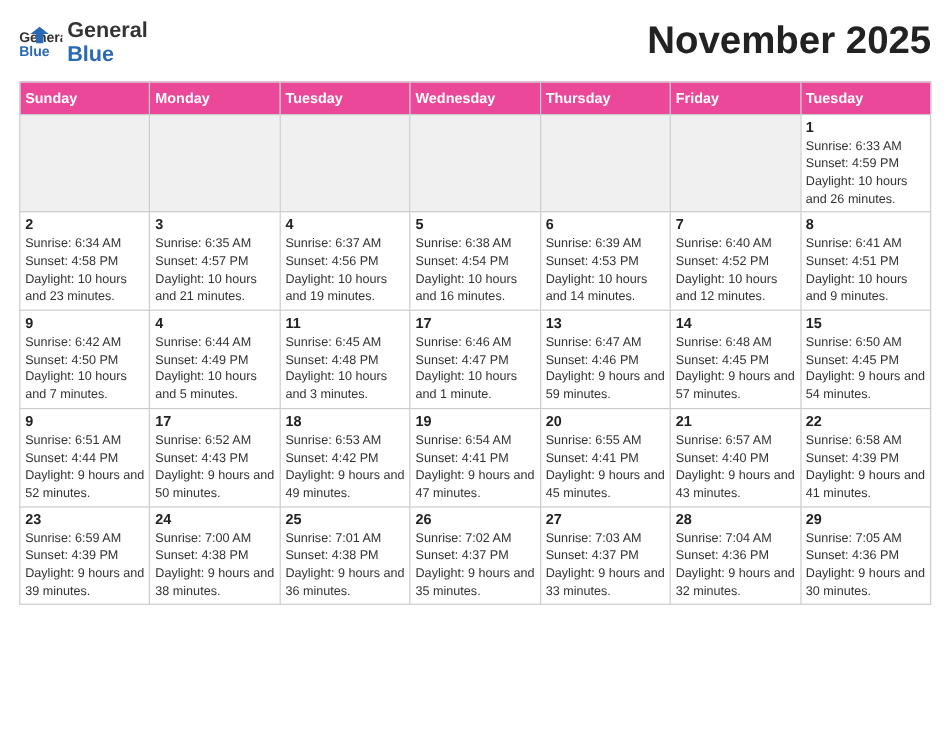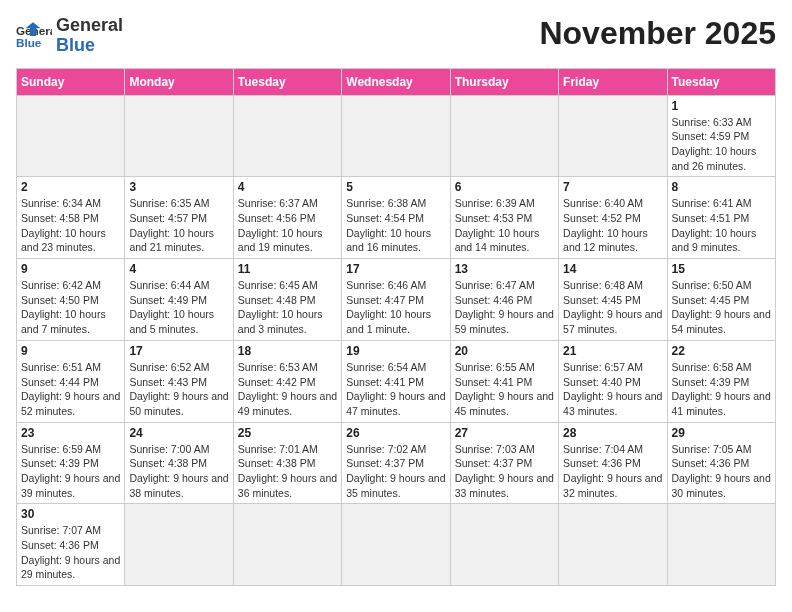--- a/index.html
+++ b/index.html
@@ -245,26 +245,14 @@
         </td>
         <td>
           <div class="day-number">28</div>
           <div class="day-info">Sunrise: 7:04 AM<br>Sunset: 4:36 PM<br>Daylight: 9 hours and 32 minutes.</div>
         </td>
         <td>
           <div class="day-number">29</div>
           <div class="day-info">Sunrise: 7:05 AM<br>Sunset: 4:36 PM<br>Daylight: 9 hours and 30 minutes.</div>
         </td>
       </tr>
-      <tr>
-        <td>
-          <div class="day-number">30</div>
-          <div class="day-info">Sunrise: 7:07 AM<br>Sunset: 4:36 PM<br>Daylight: 9 hours and 29 minutes.</div>
-        </td>
-        <td class="empty"></td>
-        <td class="empty"></td>
-        <td class="empty"></td>
-        <td class="empty"></td>
-        <td class="empty"></td>
-        <td class="empty"></td>
-      </tr>
     </tbody>
 </table>
 
 </body></html>

